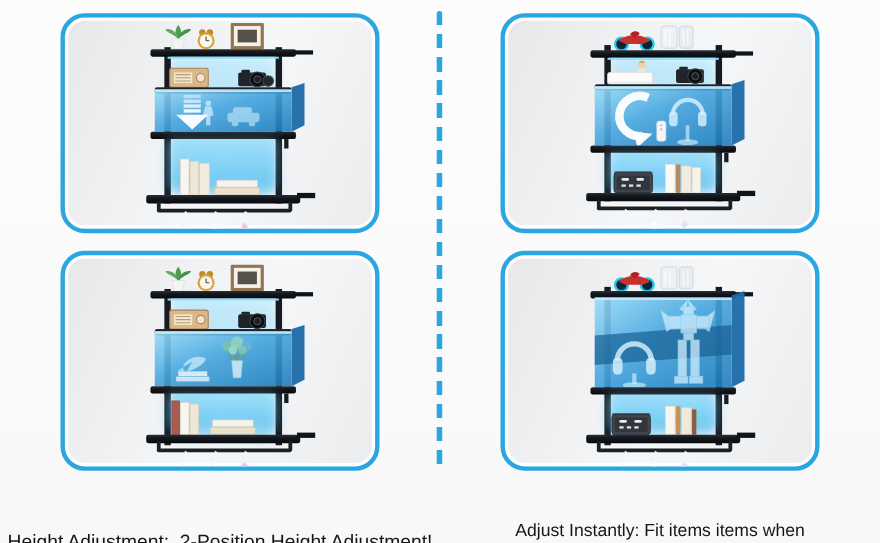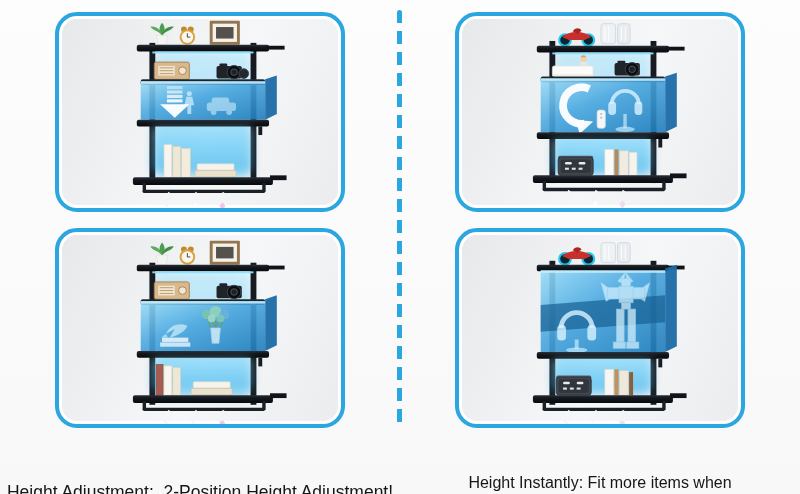--- a/index.html
+++ b/index.html
@@ -448,18 +448,18 @@
     </svg>
   </div>
 
   <div class="divider"></div>
 
   <div class="caption caption-left">
     <div>Height Adjustment:  2-Position Height Adjustment!</div>
     
   </div>
   <div class="caption caption-right">
-    <div>Height Instantly: Fit more items when</div>
+    <div>Adjust Instantly: Fit items items when</div>
     
     
   </div>
 
 </div>
 
 </body></html>

